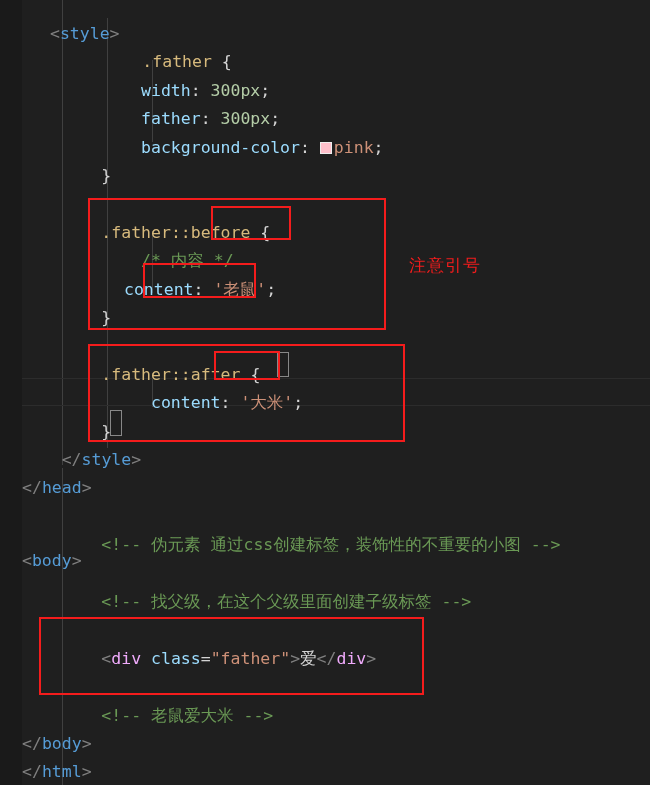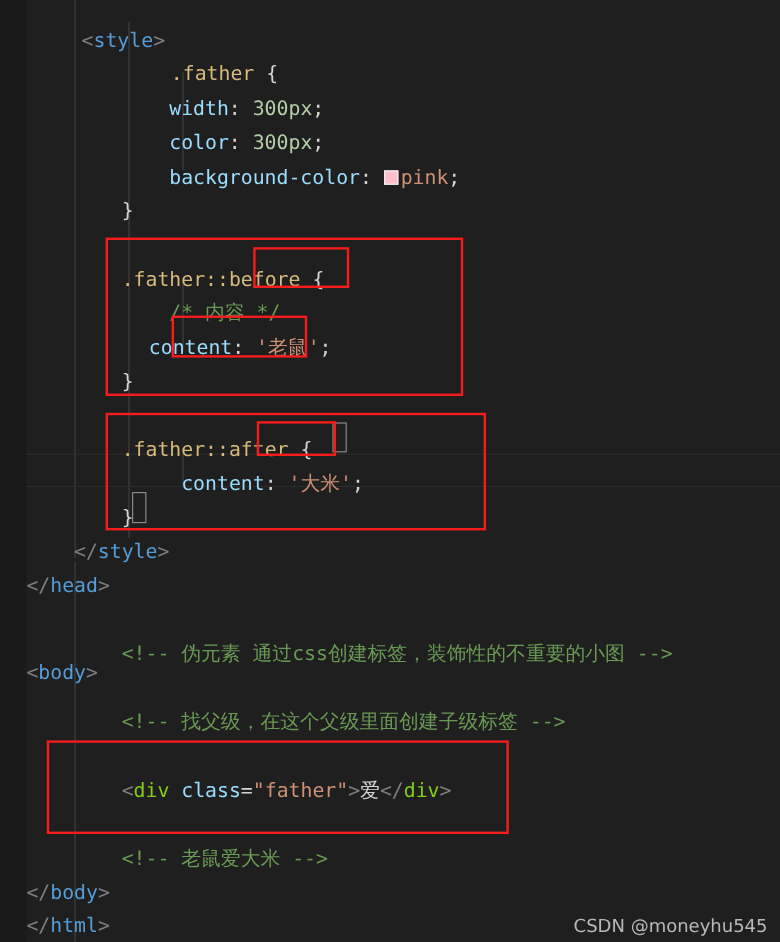--- a/index.html
+++ b/index.html
@@ -46,21 +46,21 @@
   .t-tag      { color: #569cd6; }
   .t-punct    { color: #808080; }
   .t-sel      { color: #d7ba7d; }
   .t-prop     { color: #9cdcfe; }
   .t-num      { color: #b5cea8; }
   .t-str      { color: #ce9178; }
   .t-comment  { color: #6a9955; }
   .t-plain    { color: #d4d4d4; }
   .t-white    { color: #d4d4d4; }
   .t-attr     { color: #9cdcfe; }
-  .t-ctag     { color: #84cc16; }
+  .t-ctag     { color: #f0abfc; }
 
   
   .swatch {
     display: inline-block;
     width: 12px; height: 12px;
     background: #ffc0cb;
     border: 1px solid #eeeeee;
     vertical-align: -1px;
     margin-right: 2px;
     box-sizing: border-box;
@@ -124,24 +124,24 @@
   <div class="iguide" style="left:152px; top:60px;  height:82px;"></div>
   <div class="iguide" style="left:152px; top:231px; height:62px;"></div>
   <div class="iguide" style="left:152px; top:373px; height:34px;"></div>
 
   <div class="curline" style="top:378px;"></div>
 
   <div class="brkbox" style="left:277px; top:352px; width:12px; height:25px;"></div>
   <div class="brkbox" style="left:110px; top:410px; width:12px; height:26px;"></div>
 
   <div id="code">
-      <div class="line" style="top: 20px; left: 68px;"><span class="t-punct">&lt;</span><span class="t-tag">style</span><span class="t-punct">&gt;</span></div>
+      <div class="line" style="top: 20px; left: 50px;"><span class="t-punct">&lt;</span><span class="t-tag">style</span><span class="t-punct">&gt;</span></div>
       <div class="line" style="top: 48.4px; left: 101.36px; margin-left: 41px;"><span class="t-sel">.father </span><span class="t-plain">{</span></div>
       <div class="line" style="top: 76.8px; left: 141.04px;"><span class="t-prop">width</span><span class="t-plain">: </span><span class="t-num">300px</span><span class="t-plain">;</span></div>
-      <div class="line" style="top: 105.2px; left: 141.04px;"><span class="t-prop">color</span><span class="t-plain">: </span><span class="t-num">300px</span><span class="t-plain">;</span></div>
+      <div class="line" style="top: 105.2px; left: 141.04px;"><span class="t-prop">father</span><span class="t-plain">: </span><span class="t-num">300px</span><span class="t-plain">;</span></div>
       <div class="line" style="top: 133.6px; left: 141.04px;"><span class="t-prop">background-color</span><span class="t-plain">: </span><span class="swatch"></span><span class="t-str">pink</span><span class="t-plain">;</span></div>
       <div class="line" style="top: 162px; left: 101.36px;"><span class="t-plain">}</span></div>
       <div class="line" style="top: 190.4px; left: 22px;"></div>
       <div class="line" style="top: 218.8px; left: 101.36px;"><span class="t-sel">.father::before </span><span class="t-plain">{</span></div>
       <div class="line" style="top: 247.2px; left: 141.04px;"><span class="t-comment">/* 内容 */</span></div>
       <div class="line" style="top: 275.6px; left: 124px;"><span class="t-prop">content</span><span class="t-plain">: </span><span class="t-str">'老鼠'</span><span class="t-plain">;</span></div>
       <div class="line" style="top: 304px; left: 101.36px;"><span class="t-plain">}</span></div>
       <div class="line" style="top: 332.4px; left: 22px;"></div>
       <div class="line" style="top: 360.8px; left: 101.36px;"><span class="t-sel">.father::after </span><span class="t-plain">{</span></div>
       <div class="line" style="top: 389.2px; left: 151px;"><span class="t-prop">content</span><span class="t-plain">: </span><span class="t-str">'大米'</span><span class="t-plain">;</span></div>
@@ -162,16 +162,16 @@
 
   <div id="annotations">
       <div class="anno-box" style="left: 88px; top: 198px; width: 298px; height: 132px; border-color: rgb(244, 28, 28);"></div>
       <div class="anno-box" style="left: 211px; top: 206px; width: 80px; height: 34px; border-color: rgb(244, 28, 28);"></div>
       <div class="anno-box" style="left: 143px; top: 263px; width: 113px; height: 35px; border-color: rgb(244, 28, 28);"></div>
       <div class="anno-box" style="left: 88px; top: 344px; width: 317px; height: 98px; border-color: rgb(244, 28, 28);"></div>
       <div class="anno-box" style="left: 214px; top: 351px; width: 66px; height: 29px; border-color: rgb(244, 28, 28);"></div>
       <div class="anno-box" style="left: 39px; top: 617px; width: 385px; height: 78px; border-color: rgb(244, 28, 28);"></div>
     </div>
 
+  <div class="anno-text" id="anno-note" style="left: 409px; top: 251px; color: rgb(244, 28, 28);">注意引号</div>
 
-  <div class="watermark" id="watermark" style="left: 478px; top: 758px; color: rgb(185, 185, 185);">CSDN @moneyhu545</div>
 
 </div>
 
 </body></html>

